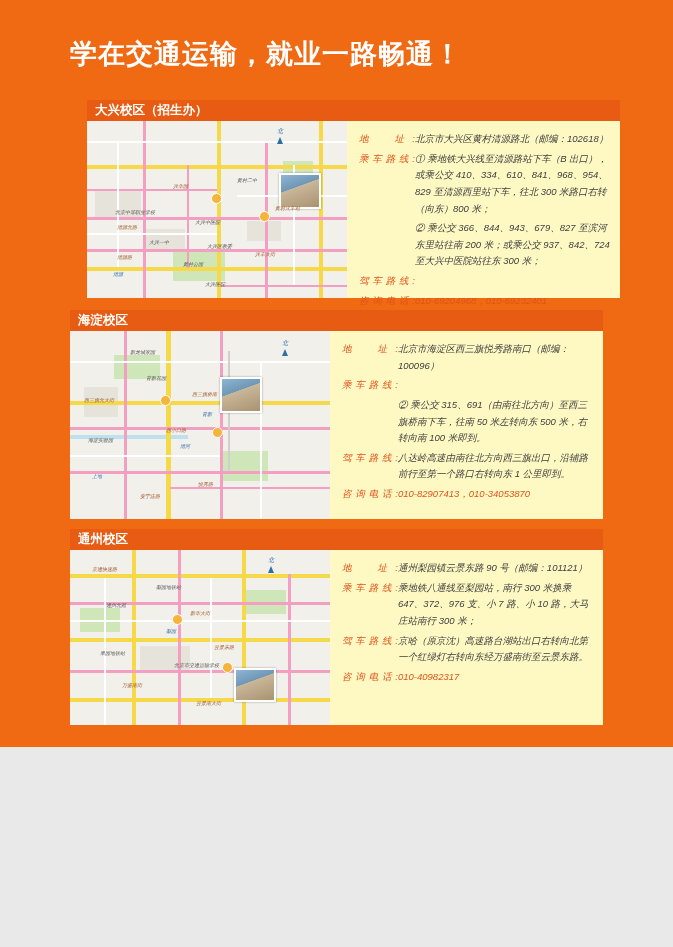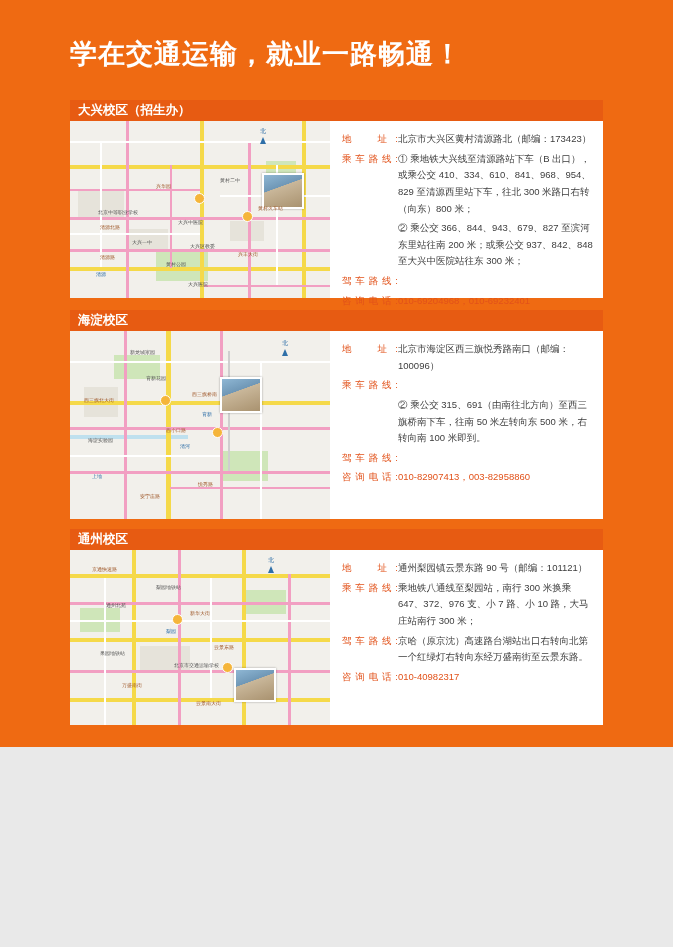--- a/index.html
+++ b/index.html
@@ -21,23 +21,24 @@
   }
 
   .campus-block { position:absolute; left:70px; width:533px; }
   .campus-title {
     background:#e75b12; color:#ffffff;
     font-size:12.5px; font-weight:bold;
     padding:4px 8px;
     height:21px; line-height:13px;
   }
   .campus-body {
-    background:#ffffff;
+    background:#fef9c3;
     display:flex;
     position:relative;
+    font-style:italic;
   }
   .map-pane {
     width:260px;
     position:relative;
     overflow:hidden;
     background:#f2f0eb;
   }
   .info-pane {
     flex:1;
     padding:10px 10px 10px 12px;
@@ -96,21 +97,21 @@
     background:#e9e9e9;
   }
 </style>
 </head>
 <body>
 
 <div class="page">
 
   <div class="headline">学在交通运输，就业一路畅通！</div>
 
-  <div class="campus-block" style="top:100px;">
+  <div class="campus-block" style="top:100px;margin-left:17px;">
     <div class="campus-title">大兴校区（招生办）</div>
     <div class="campus-body" style="height:177px;">
       <div class="map-pane">
 
         <div class="mp blk" style="left:8px;top:70px;width:46px;height:26px;"></div>
         <div class="mp blk" style="left:58px;top:108px;width:40px;height:22px;"></div>
         <div class="mp green" style="left:86px;top:130px;width:52px;height:30px;"></div>
         <div class="mp green" style="left:196px;top:40px;width:30px;height:20px;"></div>
         <div class="mp blk" style="left:160px;top:100px;width:34px;height:20px;"></div>
 
@@ -150,29 +151,29 @@
             <span class="mlabel rd" style="left: 30px; top: 133px;">清源路</span>
             <span class="mlabel" style="left: 96px; top: 140px;">黄村公园</span>
             <span class="mlabel rd" style="left: 168px; top: 130px;">兴丰大街</span>
             <span class="mlabel bl" style="left: 26px; top: 150px;">清源</span>
             <span class="mlabel" style="left: 118px; top: 160px;">大兴医院</span>
           </div>
       </div>
       <div class="info-pane">
         <div class="info-row">
             <div class="info-label">地　址:</div>
-            <div class="info-value">北京市大兴区黄村清源路北（邮编：173423）</div>
+            <div class="info-value">北京市大兴区黄村清源路北（邮编：102618）</div>
           </div>
         <div class="info-row">
             <div class="info-label">乘车路线:</div>
             <div class="info-value">① 乘地铁大兴线至清源路站下车（B 出口），或乘公交 410、334、610、841、968、954、829 至清源西里站下车，往北 300 米路口右转（向东）800 米；</div>
           </div>
         <div class="info-row">
             <div class="info-label"></div>
-            <div class="info-value">② 乘公交 366、844、943、679、827 至滨河东里站往南 200 米；或乘公交 937、842、848 至大兴中医院站往东 300 米；</div>
+            <div class="info-value">② 乘公交 366、844、943、679、827 至滨河东里站往南 200 米；或乘公交 937、842、724 至大兴中医院站往东 300 米；</div>
           </div>
         <div class="info-row">
             <div class="info-label">驾车路线:</div>
           </div>
         <div class="info-row">
             <div class="info-label">咨询电话:</div>
             <div class="info-value phone">010-69204968，010-69232401</div>
           </div>
       </div>
     </div>
@@ -222,24 +223,25 @@
           </div>
         <div class="info-row">
             <div class="info-label">乘车路线:</div>
           </div>
         <div class="info-row">
             <div class="info-label"></div>
             <div class="info-value">② 乘公交 315、691（由南往北方向）至西三旗桥南下车，往南 50 米左转向东 500 米，右转向南 100 米即到。</div>
           </div>
         <div class="info-row">
             <div class="info-label">驾车路线:</div>
+            <div class="info-value">八达岭高速由南往北方向西三旗出口，沿辅路前行至第一个路口右转向东 1 公里即到。</div>
           </div>
         <div class="info-row">
             <div class="info-label">咨询电话:</div>
-            <div class="info-value phone">010-82907413，003-82958860</div>
+            <div class="info-value phone">010-82907413，010-34053870</div>
           </div>
       </div>
     </div>
   </div>
 
   <div class="campus-block" style="top:529px;">
     <div class="campus-title">通州校区</div>
     <div class="campus-body" style="height:175px;">
       <div class="map-pane">
         <div class="mp green" style="left:10px;top:58px;width:40px;height:24px;"></div>

